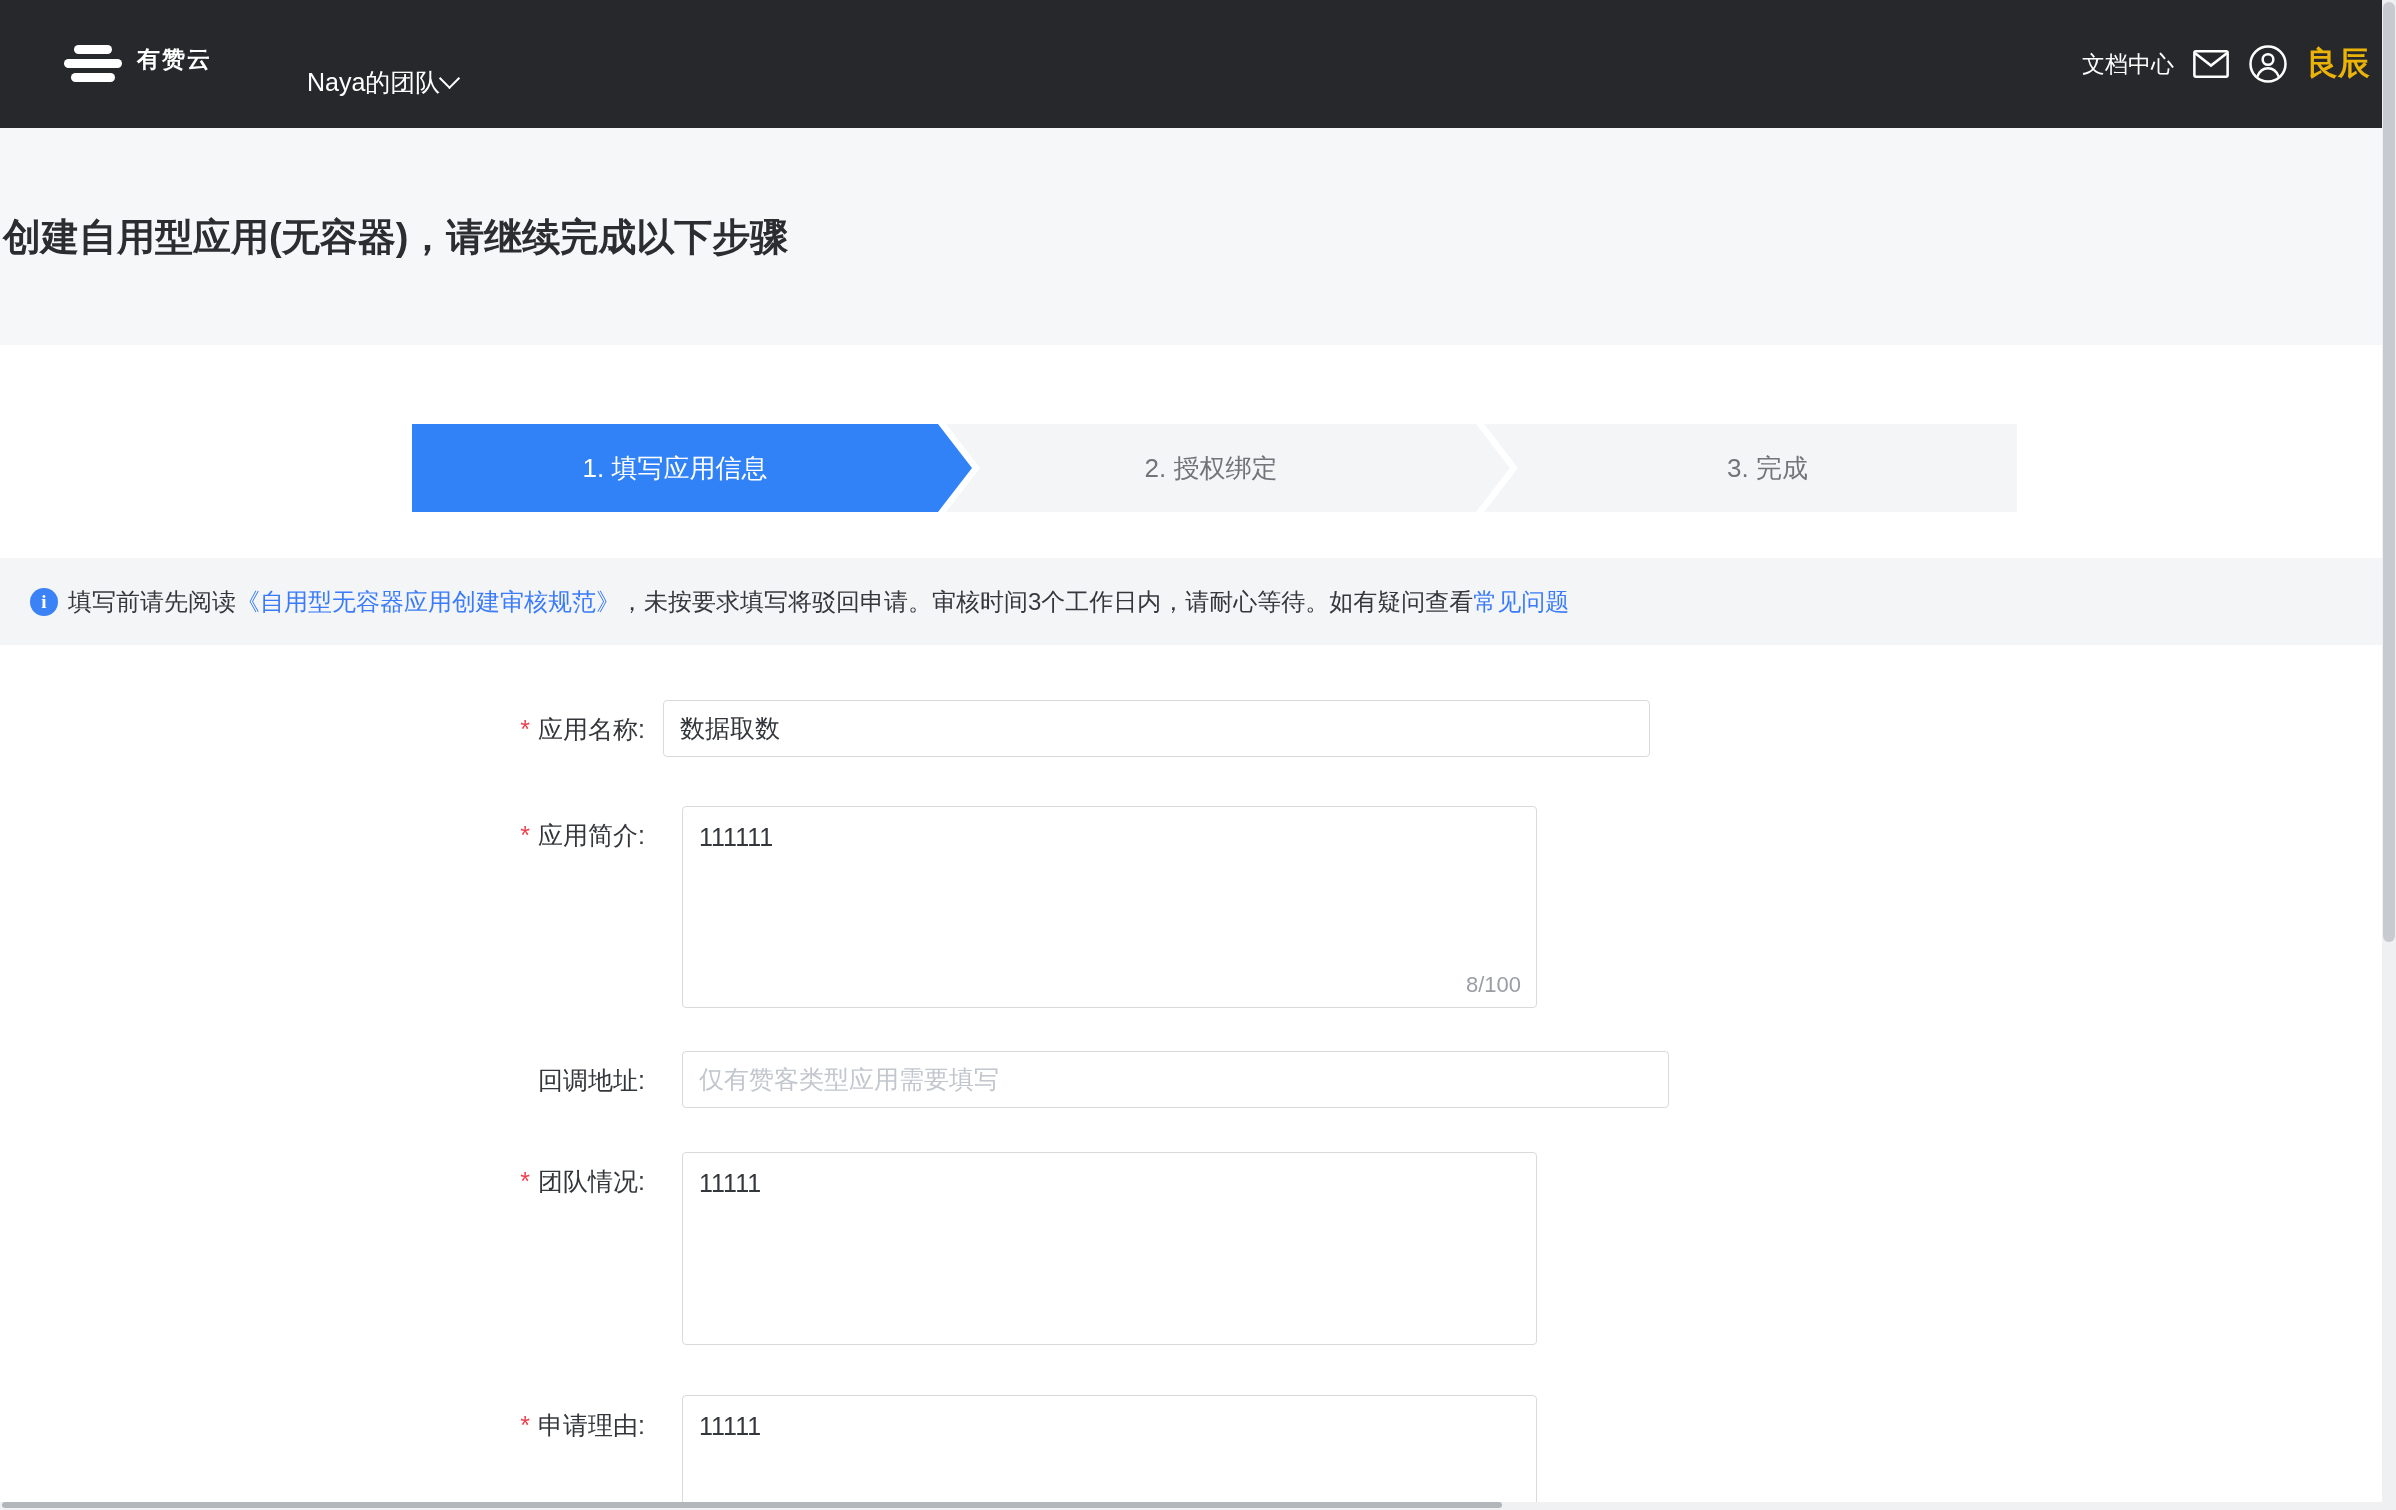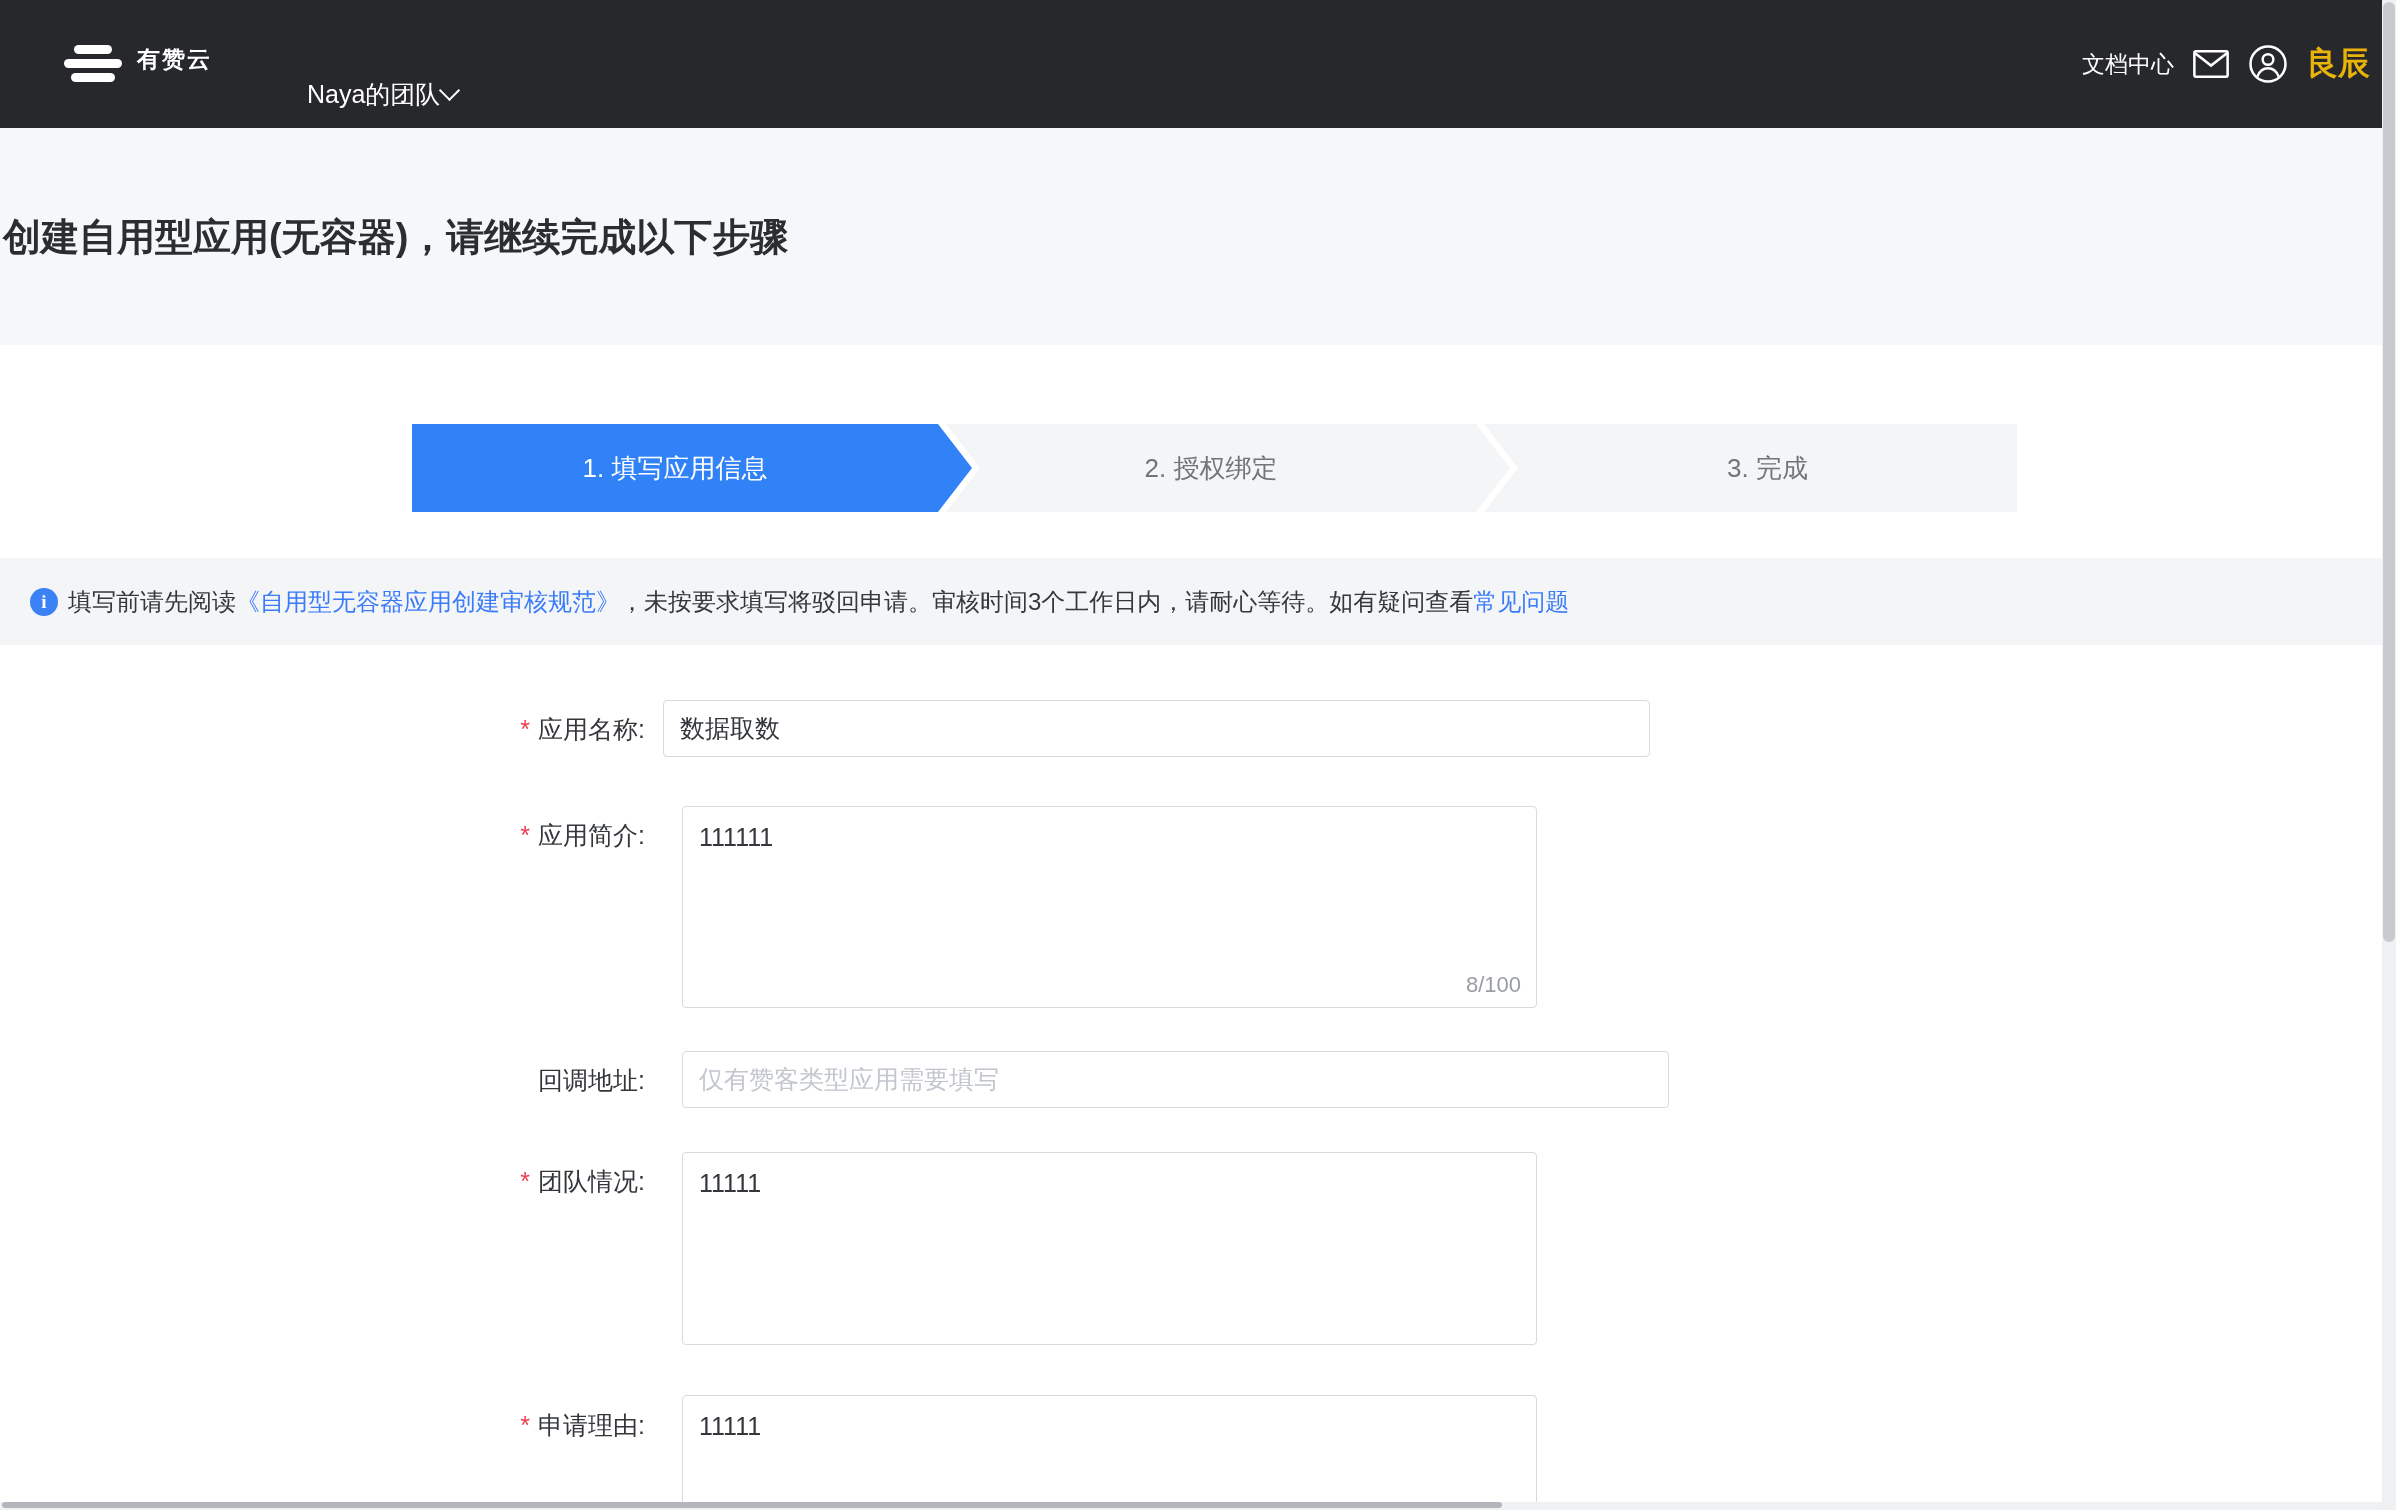--- a/index.html
+++ b/index.html
@@ -17,21 +17,21 @@
   .logo { position:absolute; left:64px; top:45px; width:58px; height:38px; cursor:pointer; }
   .logo .bar { position:absolute; background:#fff; border-radius:5px; height:9px; }
   .logo .b1 { top:0;   left:10px; width:38px; }
   .logo .b2 { top:14px; left:0;   width:58px; }
   .logo .b3 { top:28px; left:7px; width:44px; }
   .brand {
     position:absolute; left:137px; top:44px; font-size:23px; font-weight:bold;
     color:#fff; letter-spacing:2px;
   }
   .team {
-    position:absolute; left:307px; top:12px; height:164px;
+    position:absolute; left:307px; top:0; height:164px;
     display:flex; align-items:center; gap:2px;
     color:#fff; font-size:25px; cursor:pointer;
   }
   .chev {
     width:13px; height:13px; border-right:2px solid #fff; border-bottom:2px solid #fff;
     transform:rotate(45deg); margin-top:-8px;
   }
   .header-right {
     position:absolute; right:26px; top:0; height:128px;
     display:flex; align-items:center; gap:18px;

